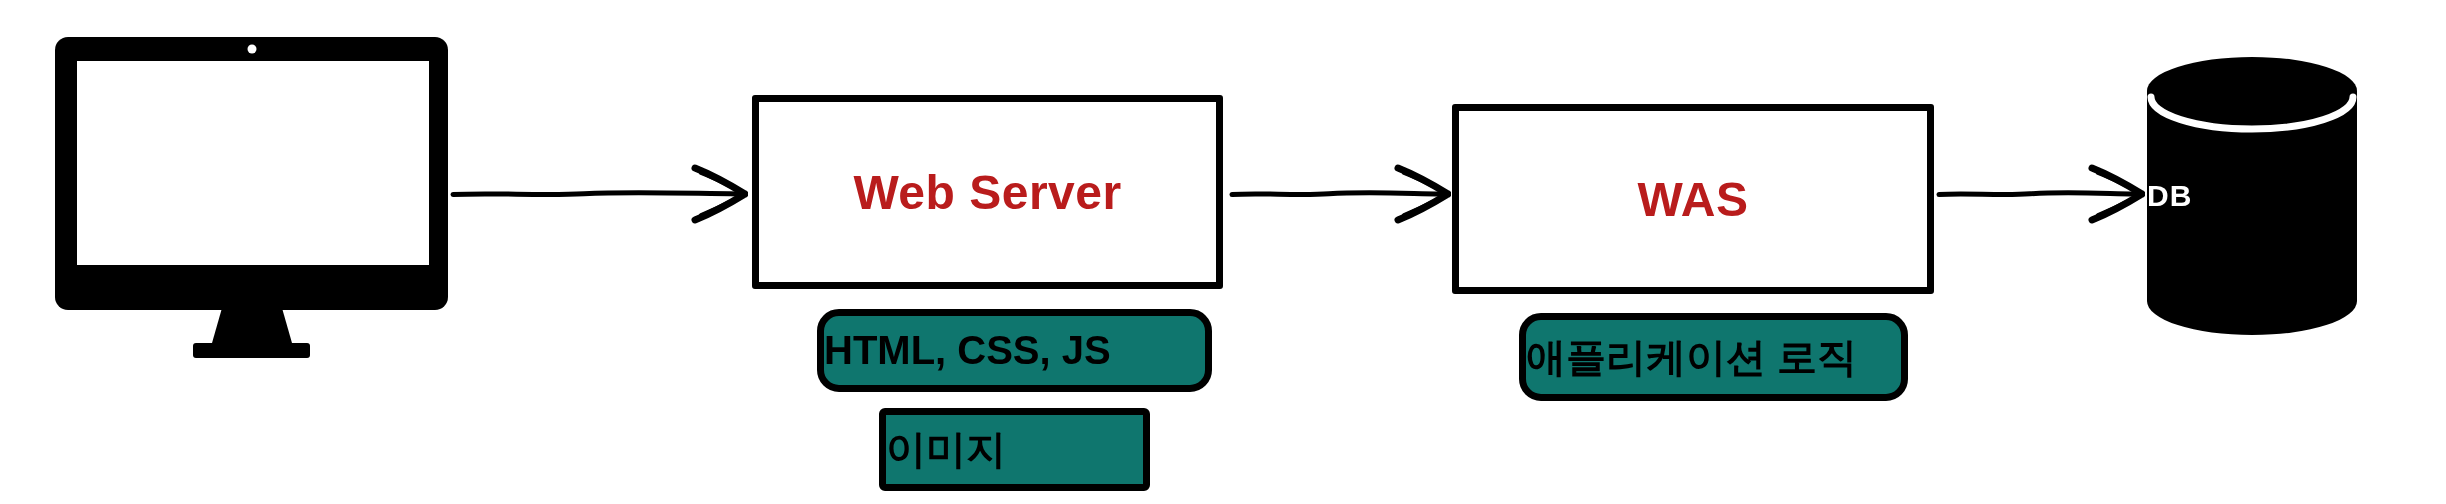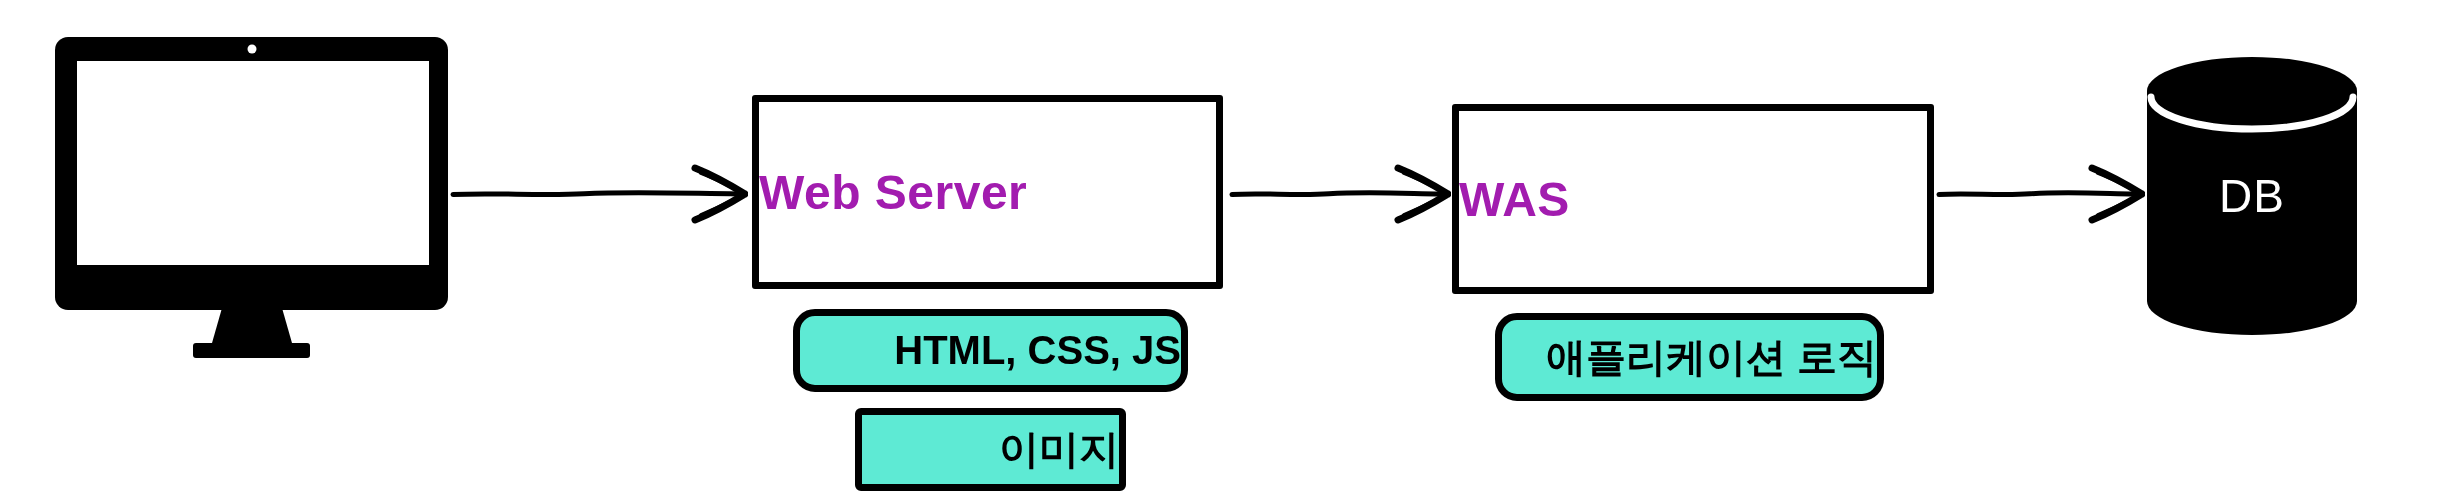--- a/index.html
+++ b/index.html
@@ -18,61 +18,63 @@
   .abs { position: absolute; }
 
   
   .node-box {
     box-sizing: border-box;
     border: 7px solid #000000;
     border-radius: 3px;
     background: #ffffff;
     display: flex;
     align-items: center;
-    color: #a21caf;
+    justify-content: center;
+    color: #b91c1c;
     font-weight: bold;
     font-size: 48px;
     letter-spacing: 0.5px;
   }
   .box-webserver { left: 752px; top: 95px;  width: 471px; height: 194px; }
   .box-was       { left: 1452px; top: 104px; width: 482px; height: 190px; }
 
   
   .badge {
     box-sizing: border-box;
     border: 7px solid #000000;
     border-radius: 22px;
-    background: #5eead4;
+    background: #0f766e;
     display: flex;
     align-items: center;
-    justify-content: flex-end;
+    justify-content: flex-start;
     color: #000000;
     font-weight: bold;
     font-size: 40px;
+    margin-left: 24px;
   }
   .badge-htmlcssjs { left: 793px;  top: 309px; width: 395px; height: 83px; }
   .badge-image     { left: 855px;  top: 408px; width: 271px; height: 83px; border-radius: 6px; }
   .badge-applogic  { left: 1495px; top: 313px; width: 389px; height: 88px; }
 
   .monitor-svg  { left: 55px;   top: 37px;  }
   .arrow-1      { left: 450px;  top: 163px; }
   .arrow-2      { left: 1229px; top: 163px; }
   .arrow-3      { left: 1936px; top: 163px; }
   .cylinder-svg { left: 2147px; top: 57px;  }
 
   .db-label {
     position: absolute;
     left: 2147px; top: 57px;
     width: 210px; height: 278px;
     display: flex;
     align-items: center;
-    justify-content: center;
+    justify-content: flex-start;
     color: #ffffff;
-    font-weight: normal;
-    font-size: 46px;
+    font-weight: bold;
+    font-size: 30px;
     letter-spacing: 1px;
     pointer-events: none;
   }
 
   .arrow-stroke  { stroke: #000000; fill: none; stroke-linecap: round; stroke-linejoin: round; }
   .arrow-line    { stroke-width: 5px; }
   .arrow-head    { stroke-width: 7px; }
   .arrow-head-2  { stroke-width: 4px; }
 </style>
 </head>

